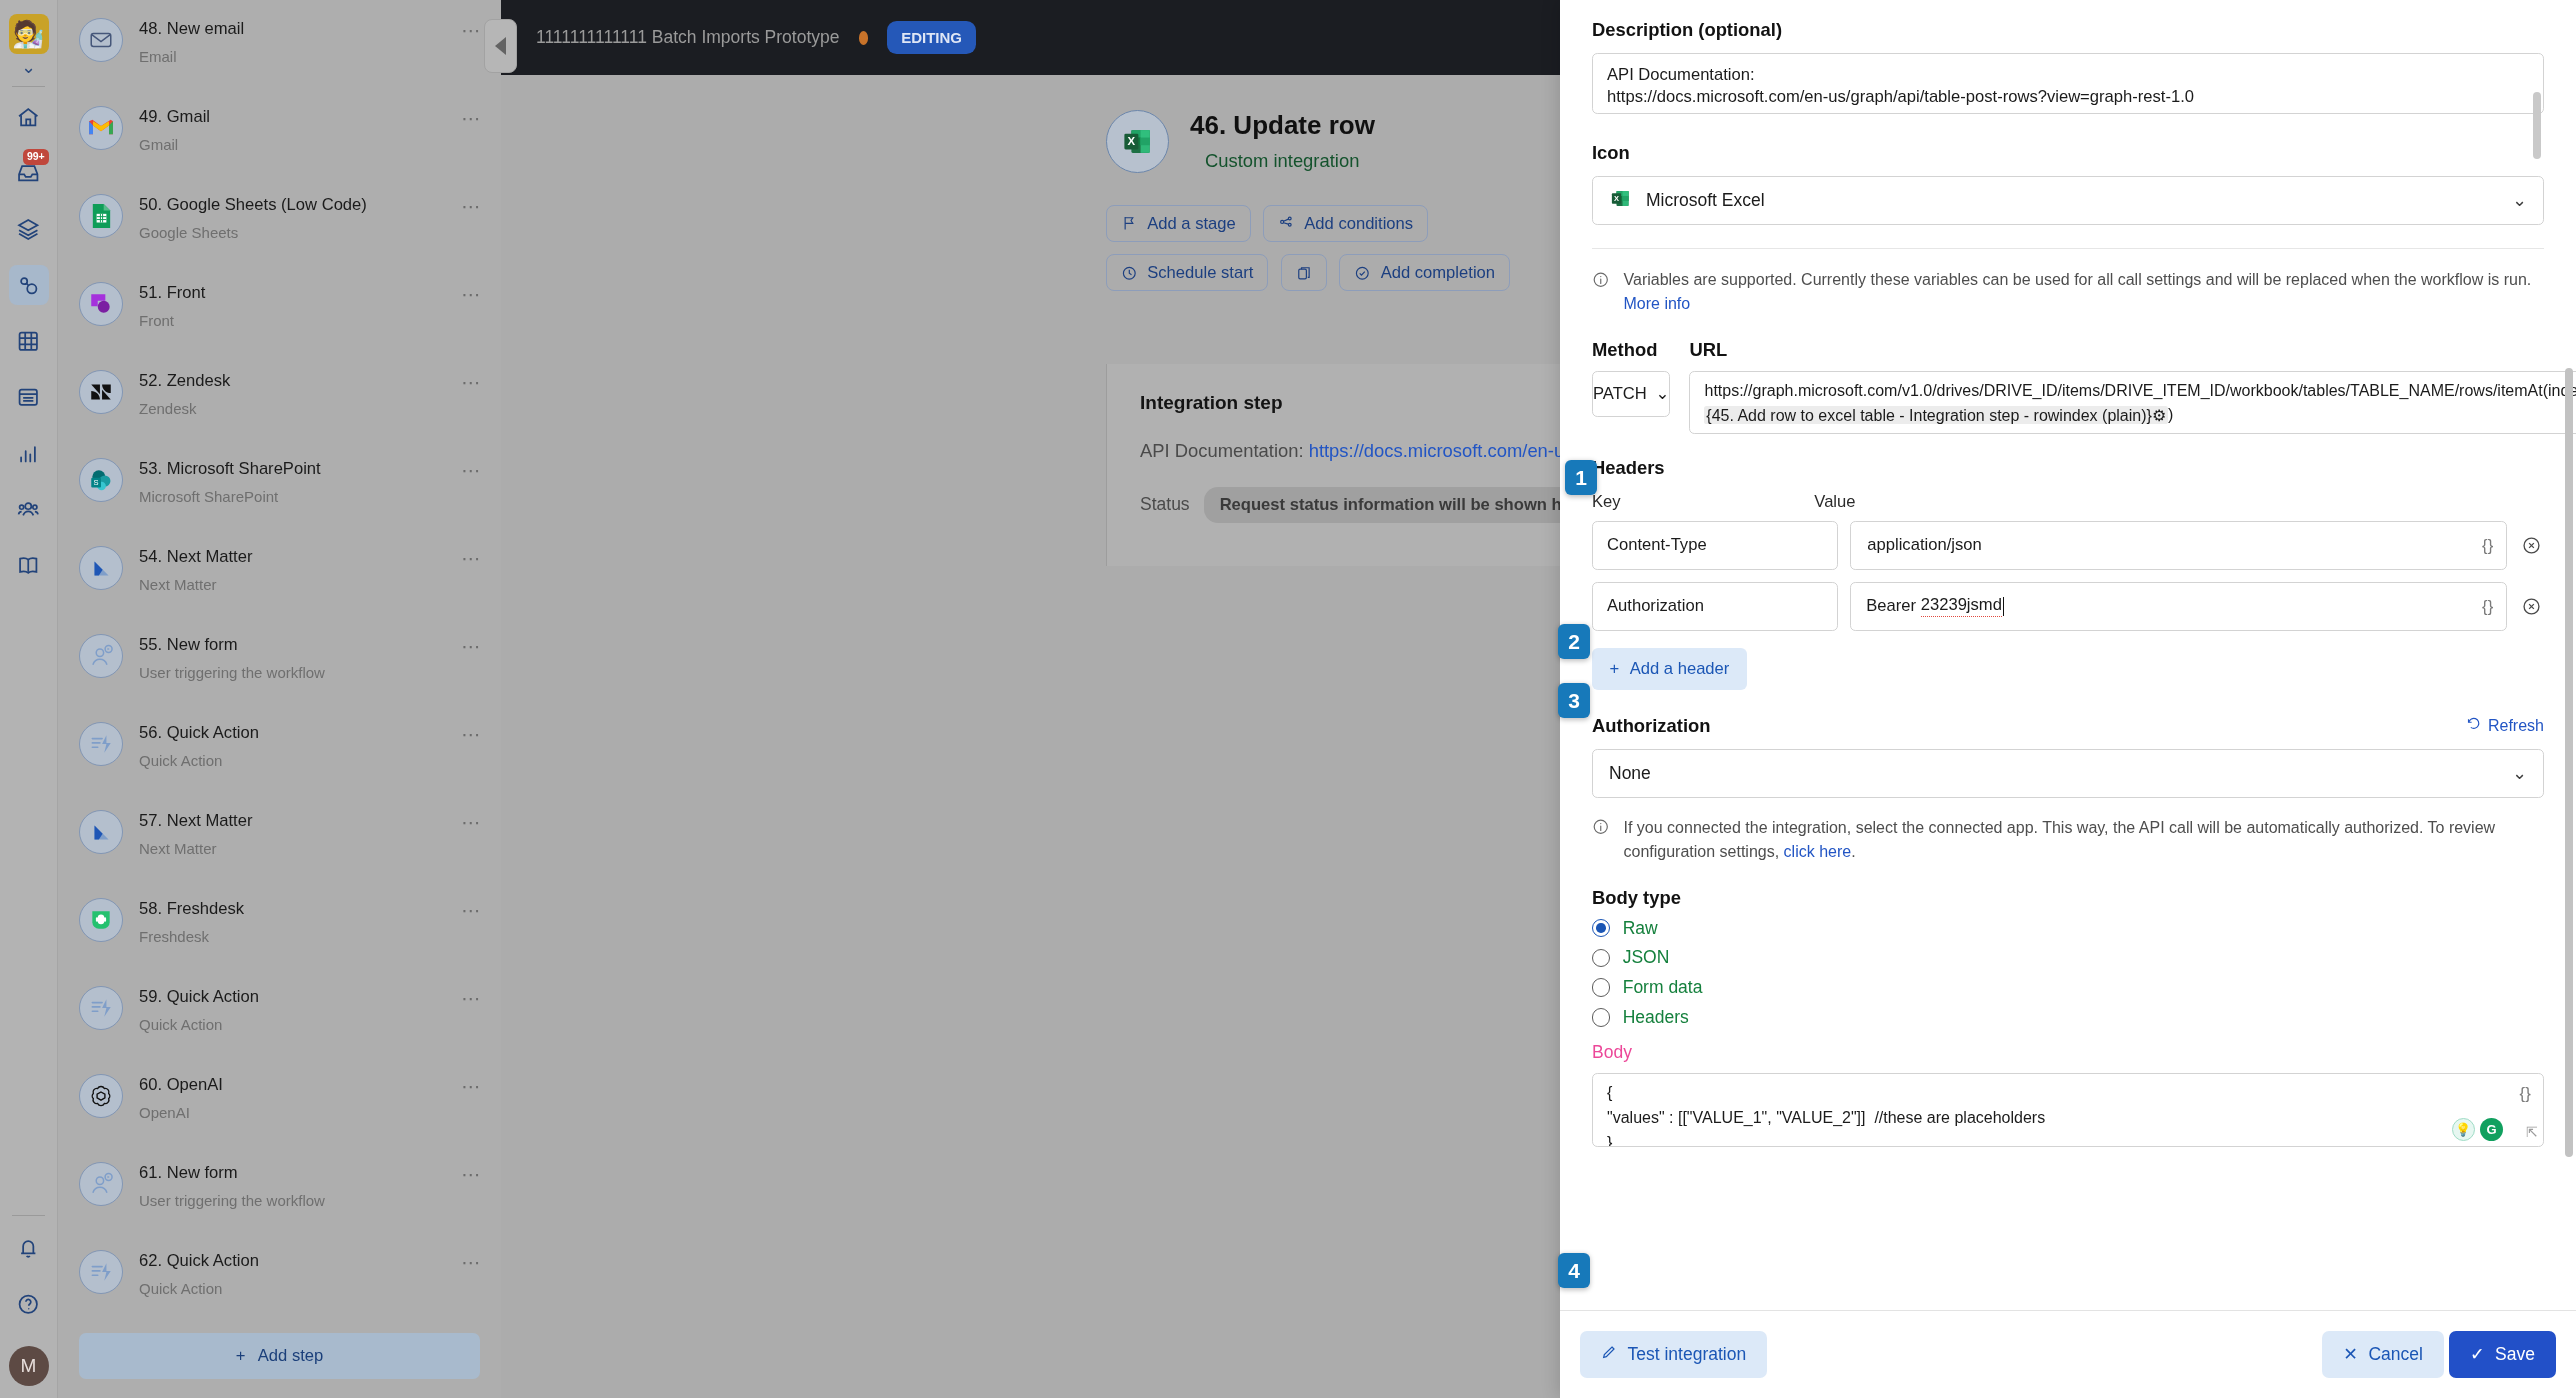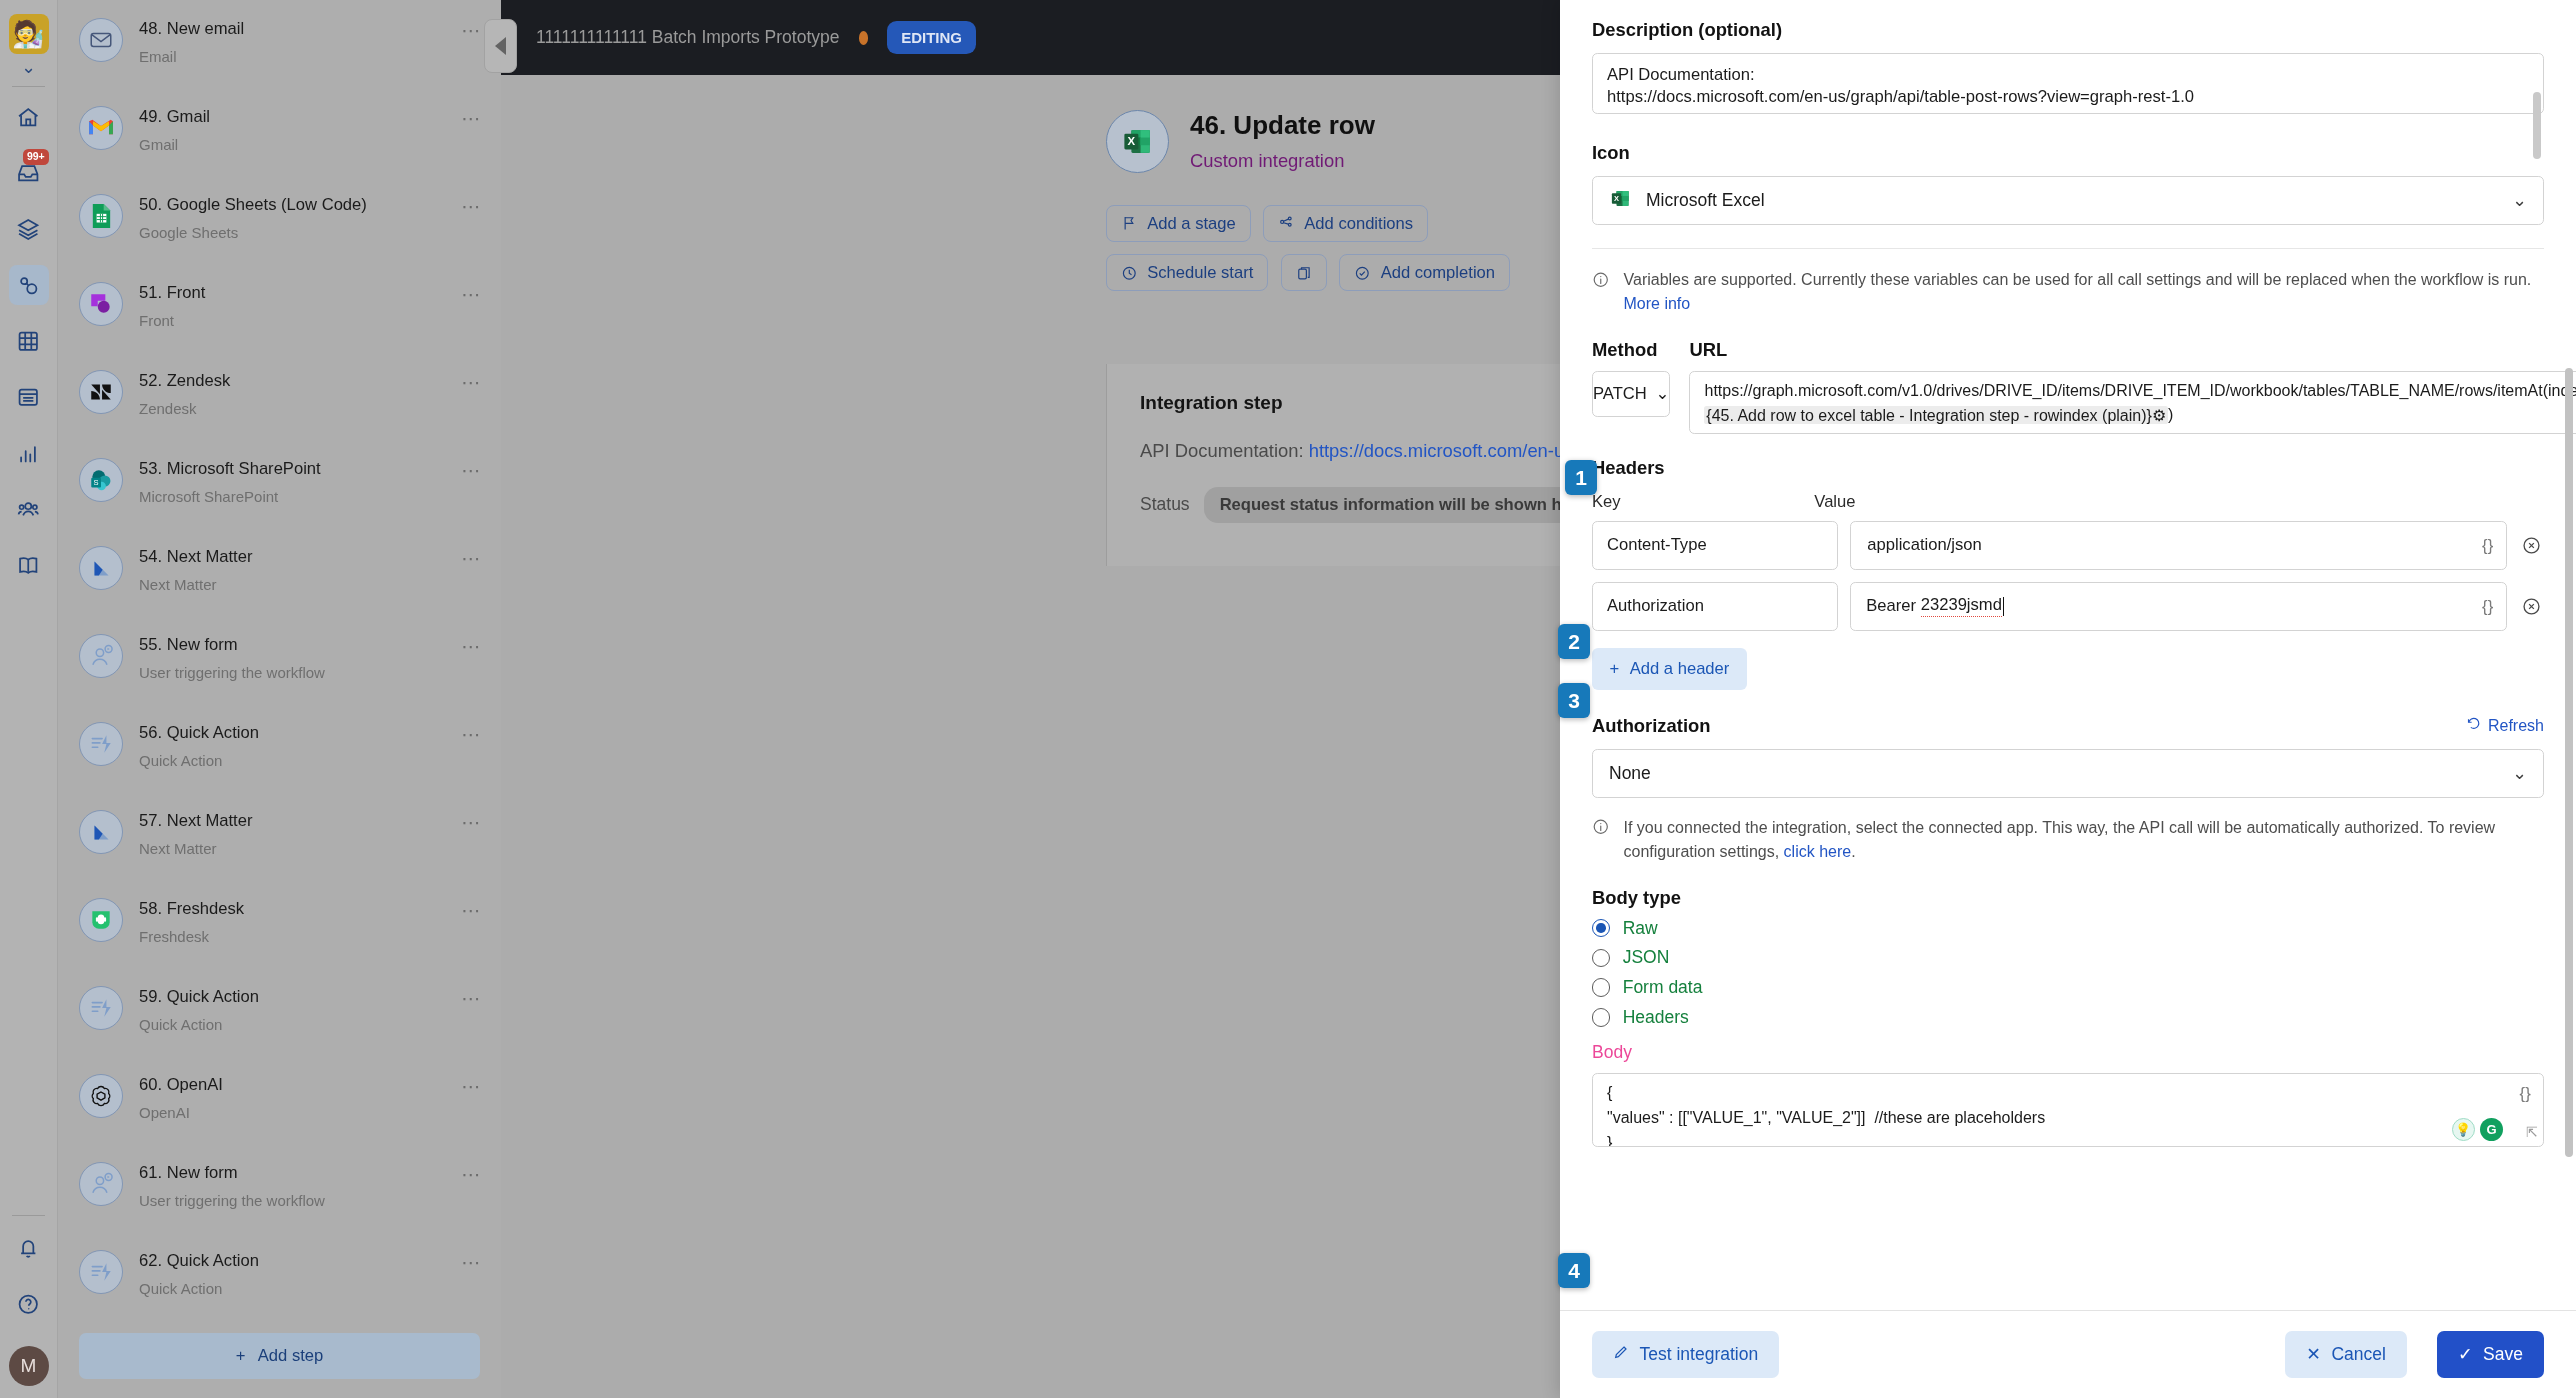--- a/index.html
+++ b/index.html
@@ -97,21 +97,21 @@
 
   
   .canvas { position:absolute; left:501px; top:75px; width:2075px; height:1323px; background:#acacac; }
 
   .step-card-head { position:absolute; left:605px; top:35px; display:flex; gap:21px; }
   .excel-av {
     width:63px; height:63px; border-radius:50%; background:#b7c1ce;
     border:1.8px solid #6b86ab; display:flex; align-items:center; justify-content:center;
   }
   .card-h1 { font-size:26px; font-weight:700; color:#101010; }
-  .card-sub { font-size:18.4px; color:#701a75; margin-top:8.8px; }
+  .card-sub { font-size:18.4px; color:#14532d; margin-top:8.8px;margin-left:15px; }
 
   .chips { position:absolute; left:605px; top:130px; width:491px; display:flex; flex-wrap:wrap; gap:12.3px; }
   .chip {
     display:flex; align-items:center; gap:9.6px; height:37px; padding:0 14px;
     border:0.9px solid #8d9dba; border-radius:8px; color:#1c3f80; font-size:16.6px; background:transparent;
     font-family:inherit; cursor:pointer; white-space:nowrap;
   }
   .chip svg { stroke:#1c3f80; fill:none; stroke-width:1.7; }
 
   .panel-white {
@@ -233,21 +233,21 @@
   .num-badge {
     position:absolute; width:32px; height:35px; background:#1779ba; color:#fff;
     border-radius:6.1px; display:flex; align-items:center; justify-content:center;
     font-size:21px; font-weight:600; z-index:30;
     box-shadow:0 1.8px 5.3px rgba(0,0,0,.25);
   }
 
   
   .drawer-foot {
     height:88px; border-top:0.9px solid #e3e3e3; display:flex; align-items:center;
-    padding:0 32px; gap:30px; background:#fff;
+    padding:0 20px; gap:5px; background:#fff;
   }
   .btn {
     height:47px; padding:0 21px; border-radius:7px; font-size:17.5px; border:none;
     display:inline-flex; align-items:center; gap:10.5px; font-family:inherit; cursor:pointer;
   }
   .btn-test { background:#dce9f8; color:#1b56b5; }
   .btn-cancel { background:#dce9f8; color:#1b56b5; margin-left:auto; }
   .btn-save { background:#2250c8; color:#fff; }
 
   

